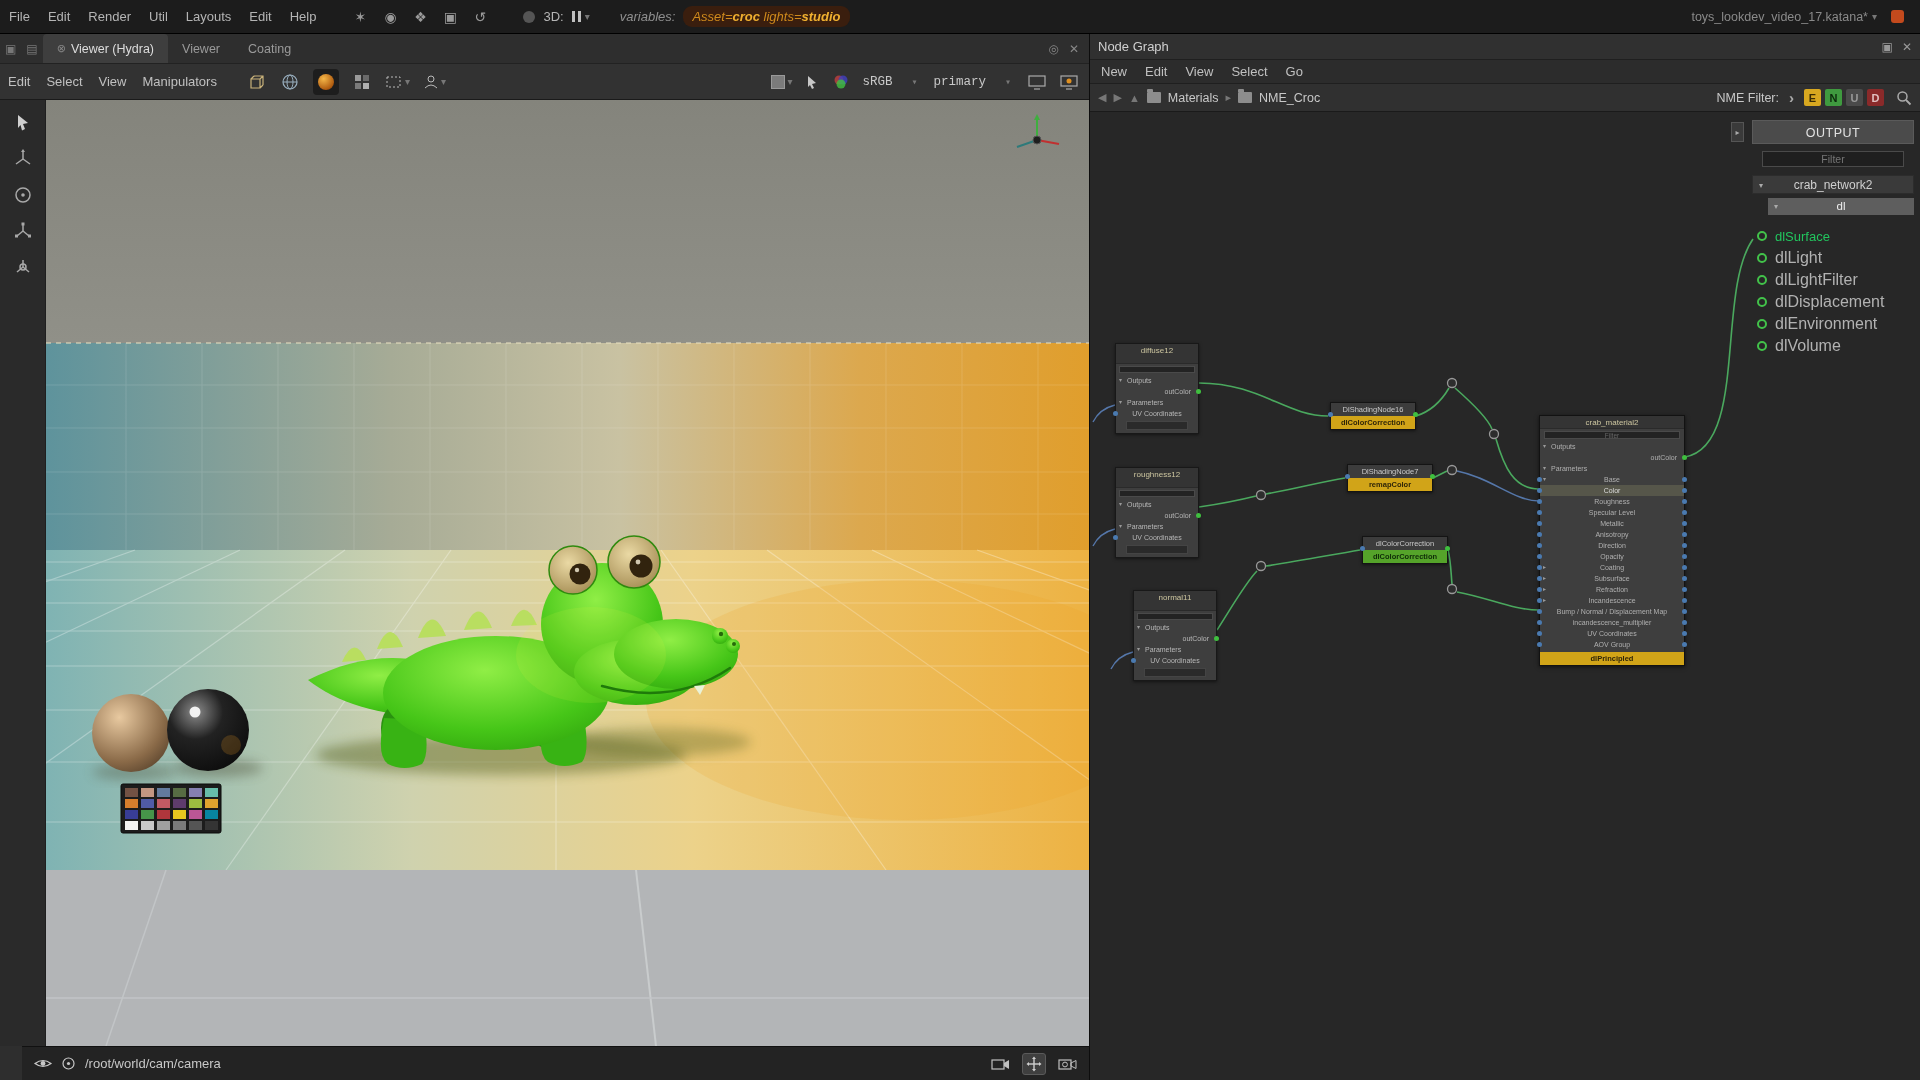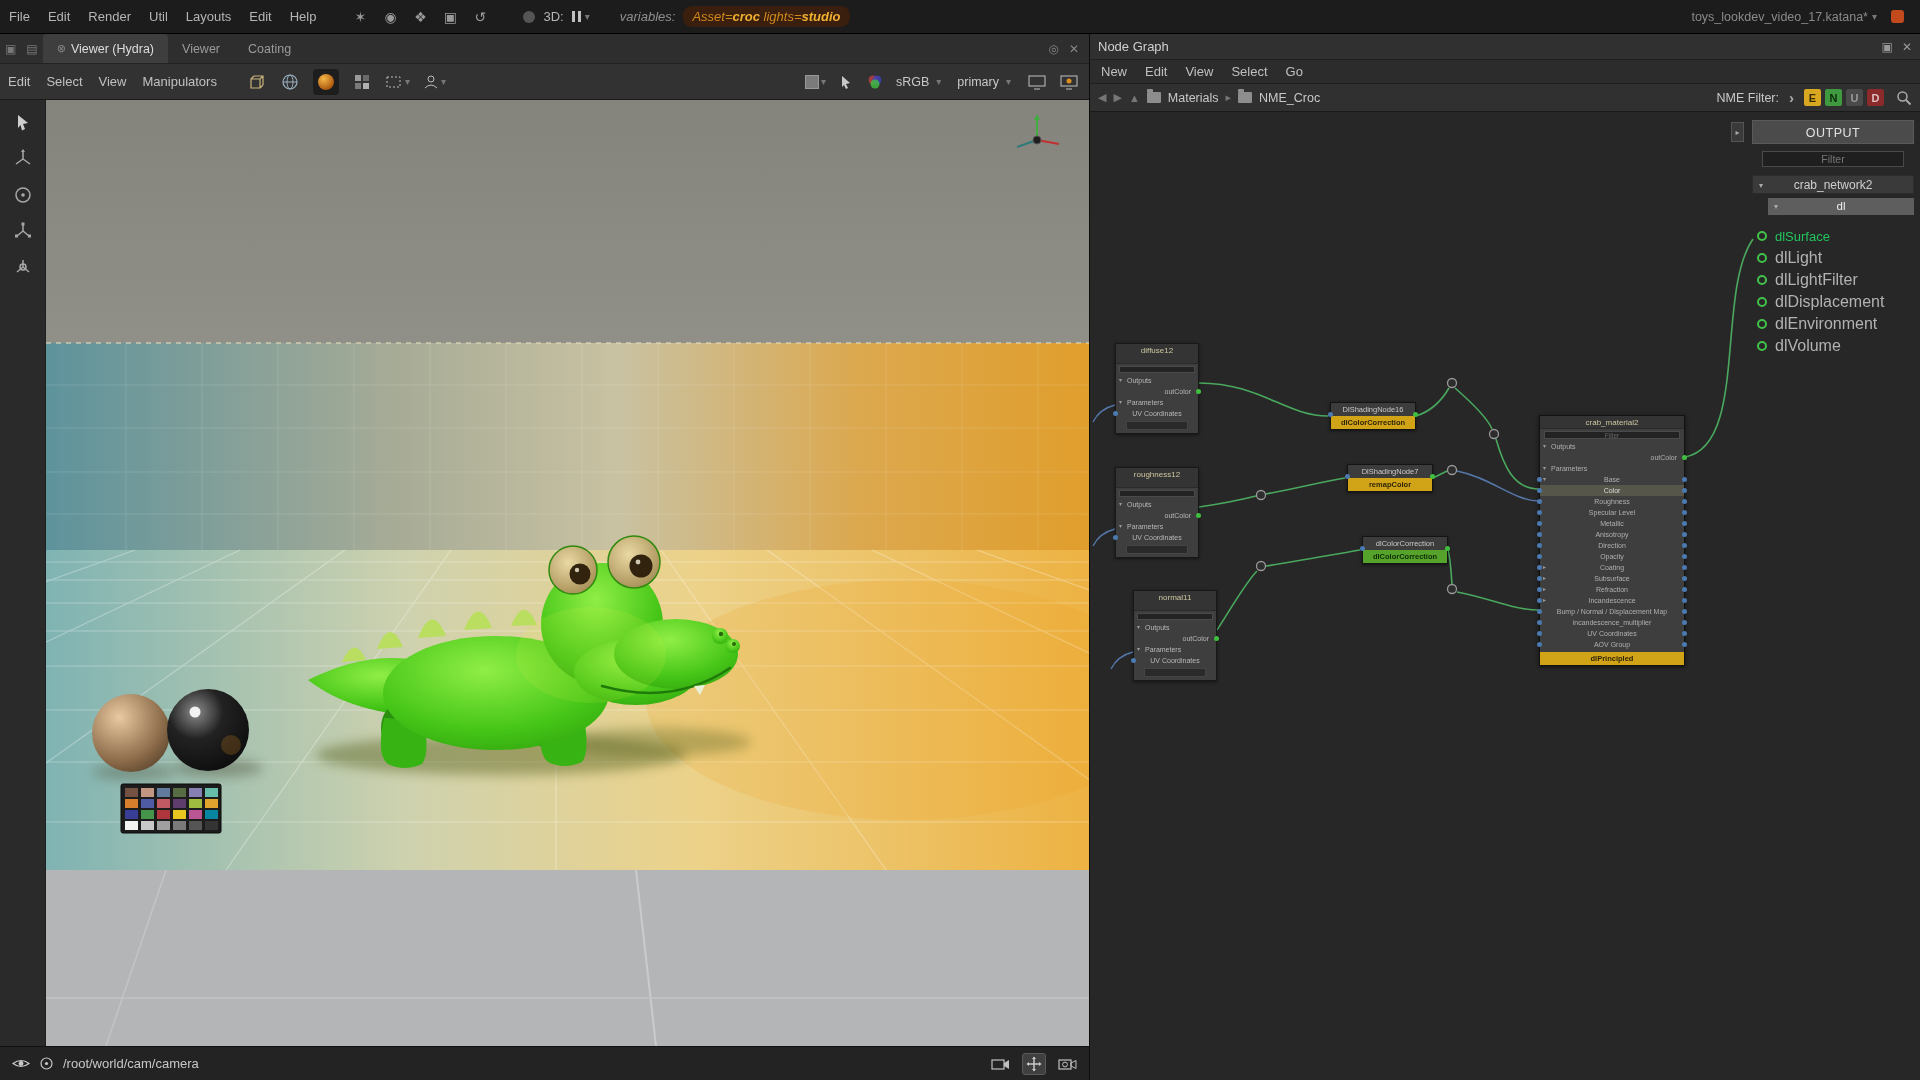--- a/index.html
+++ b/index.html
@@ -46,33 +46,33 @@
   .toolbar .menus { display:flex; }
   .toolbar .menu-item { padding:0 8px; }
   .tool-icons { display:flex; align-items:center; gap:13px; margin-left:22px; }
   .tbtn { display:flex; align-items:center; gap:2px; }
   .tbtn .caret { margin:0; }
   .active-tool { width:26px; height:26px; background:#1d1d1d; border-radius:4px;
                  display:flex; align-items:center; justify-content:center; }
   .sphere-orange { width:16px; height:16px; border-radius:50%;
                    background:radial-gradient(circle at 35% 30%, #f4b648, #b05c10 70%, #5e2e06); }
   .toolbar-right { margin-left:auto; display:flex; align-items:center; gap:12px; margin-right:10px; }
-  .txt-dd { display:flex; align-items:center; gap:3px; color:#c8c8c8; font-size:12.5px; }
+  .txt-dd { display:flex; align-items:center; gap:15px; color:#c8c8c8; font-size:12.5px;font-family:Liberation Mono, monospace; }
   .swatch { width:14px; height:14px; background:#7b7b7b; border:1px solid #999; }
 
   .viewer-body { flex:1; display:flex; min-height:0; }
   .side-tools { width:46px; flex:0 0 46px; background:#2a2a2a; border-right:1px solid #1f1f1f;
                 display:flex; flex-direction:column; align-items:center; padding-top:12px; gap:14px; }
   .viewport { flex:1; position:relative; overflow:hidden; background:#8c8c84; }
   .render-svg { position:absolute; left:0; top:0; }
   .gizmo { position:absolute; right:22px; top:12px; }
 
   .statusbar { height:34px; flex:0 0 34px; background:#232323; border-top:1px solid #111;
                display:flex; align-items:center; gap:9px; padding:0 12px;
-               color:#c8c8c8; font-size:13px; }
+               color:#c8c8c8; font-size:13px;margin-left:22px; }
   .sb-right { margin-left:auto; display:flex; align-items:center; gap:12px; }
   .press { background:#3f3f3f; border:1px solid #5a5a5a; border-radius:3px; padding:2px 3px; display:flex; }
 
   
   .ng-panel { flex:1; display:flex; flex-direction:column; min-width:0; background:#2b2b2b; }
   .ng-title { height:26px; flex:0 0 26px; background:#303030; border-bottom:1px solid #1f1f1f;
               display:flex; align-items:center; padding:0 8px; color:#cfcfcf; font-size:13px; }
   .ng-title-right { margin-left:auto; display:flex; gap:9px; color:#999; font-size:12px; }
   .ng-menus { height:24px; flex:0 0 24px; background:#2c2c2c; border-bottom:1px solid #1f1f1f;
               display:flex; align-items:center; color:#c0c0c0; font-size:13px; padding-left:2px; }

